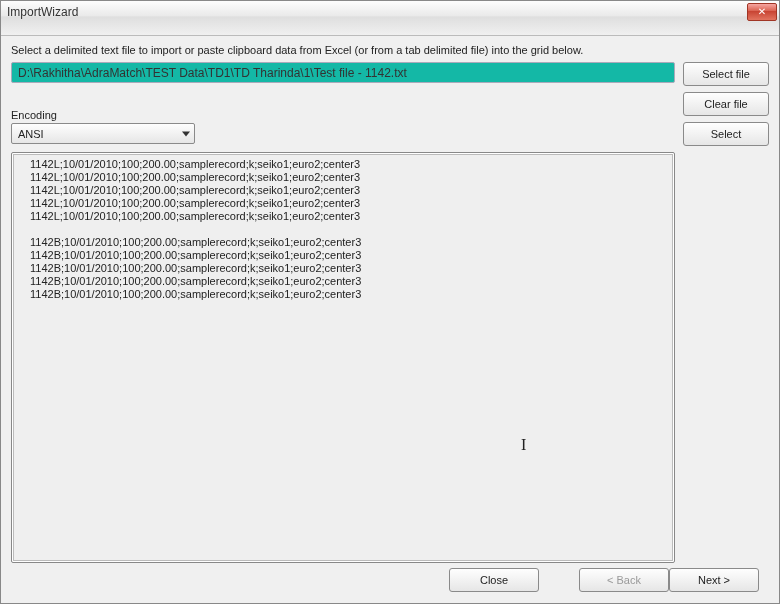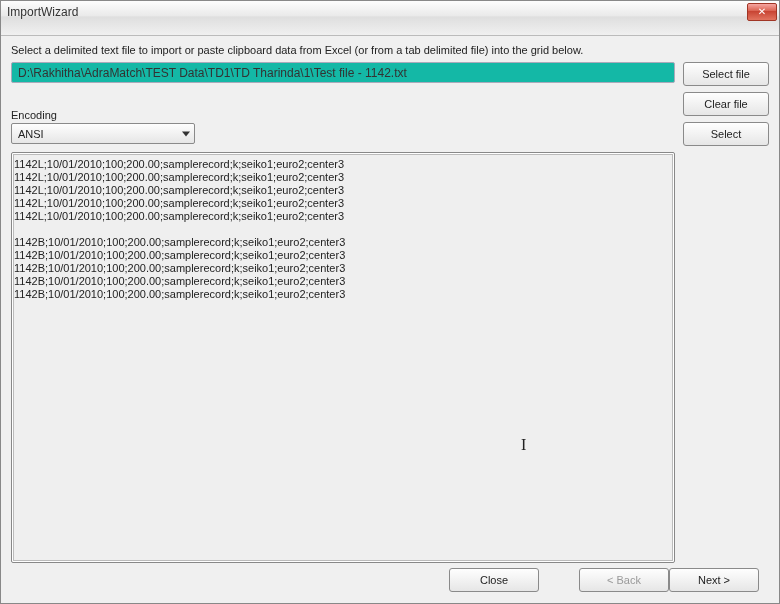--- a/index.html
+++ b/index.html
@@ -127,21 +127,21 @@
     border-radius: 2px;
     padding: 1px;
     background: #fff;
     display: flex;
     min-height: 0;
   }
   .data-box {
     flex: 1;
     background: #efefef;
     border: 1px solid #bbb;
-    padding: 3px 0;
+    padding: 3px 16px;
     font-size: 11px;
     line-height: 13px;
     color: #222;
     white-space: pre;
     overflow: hidden;
     font-family: "Segoe UI", Tahoma, sans-serif;
   }
   .btn {
     height: 22px;
     border: 1px solid #8a8a8a;

